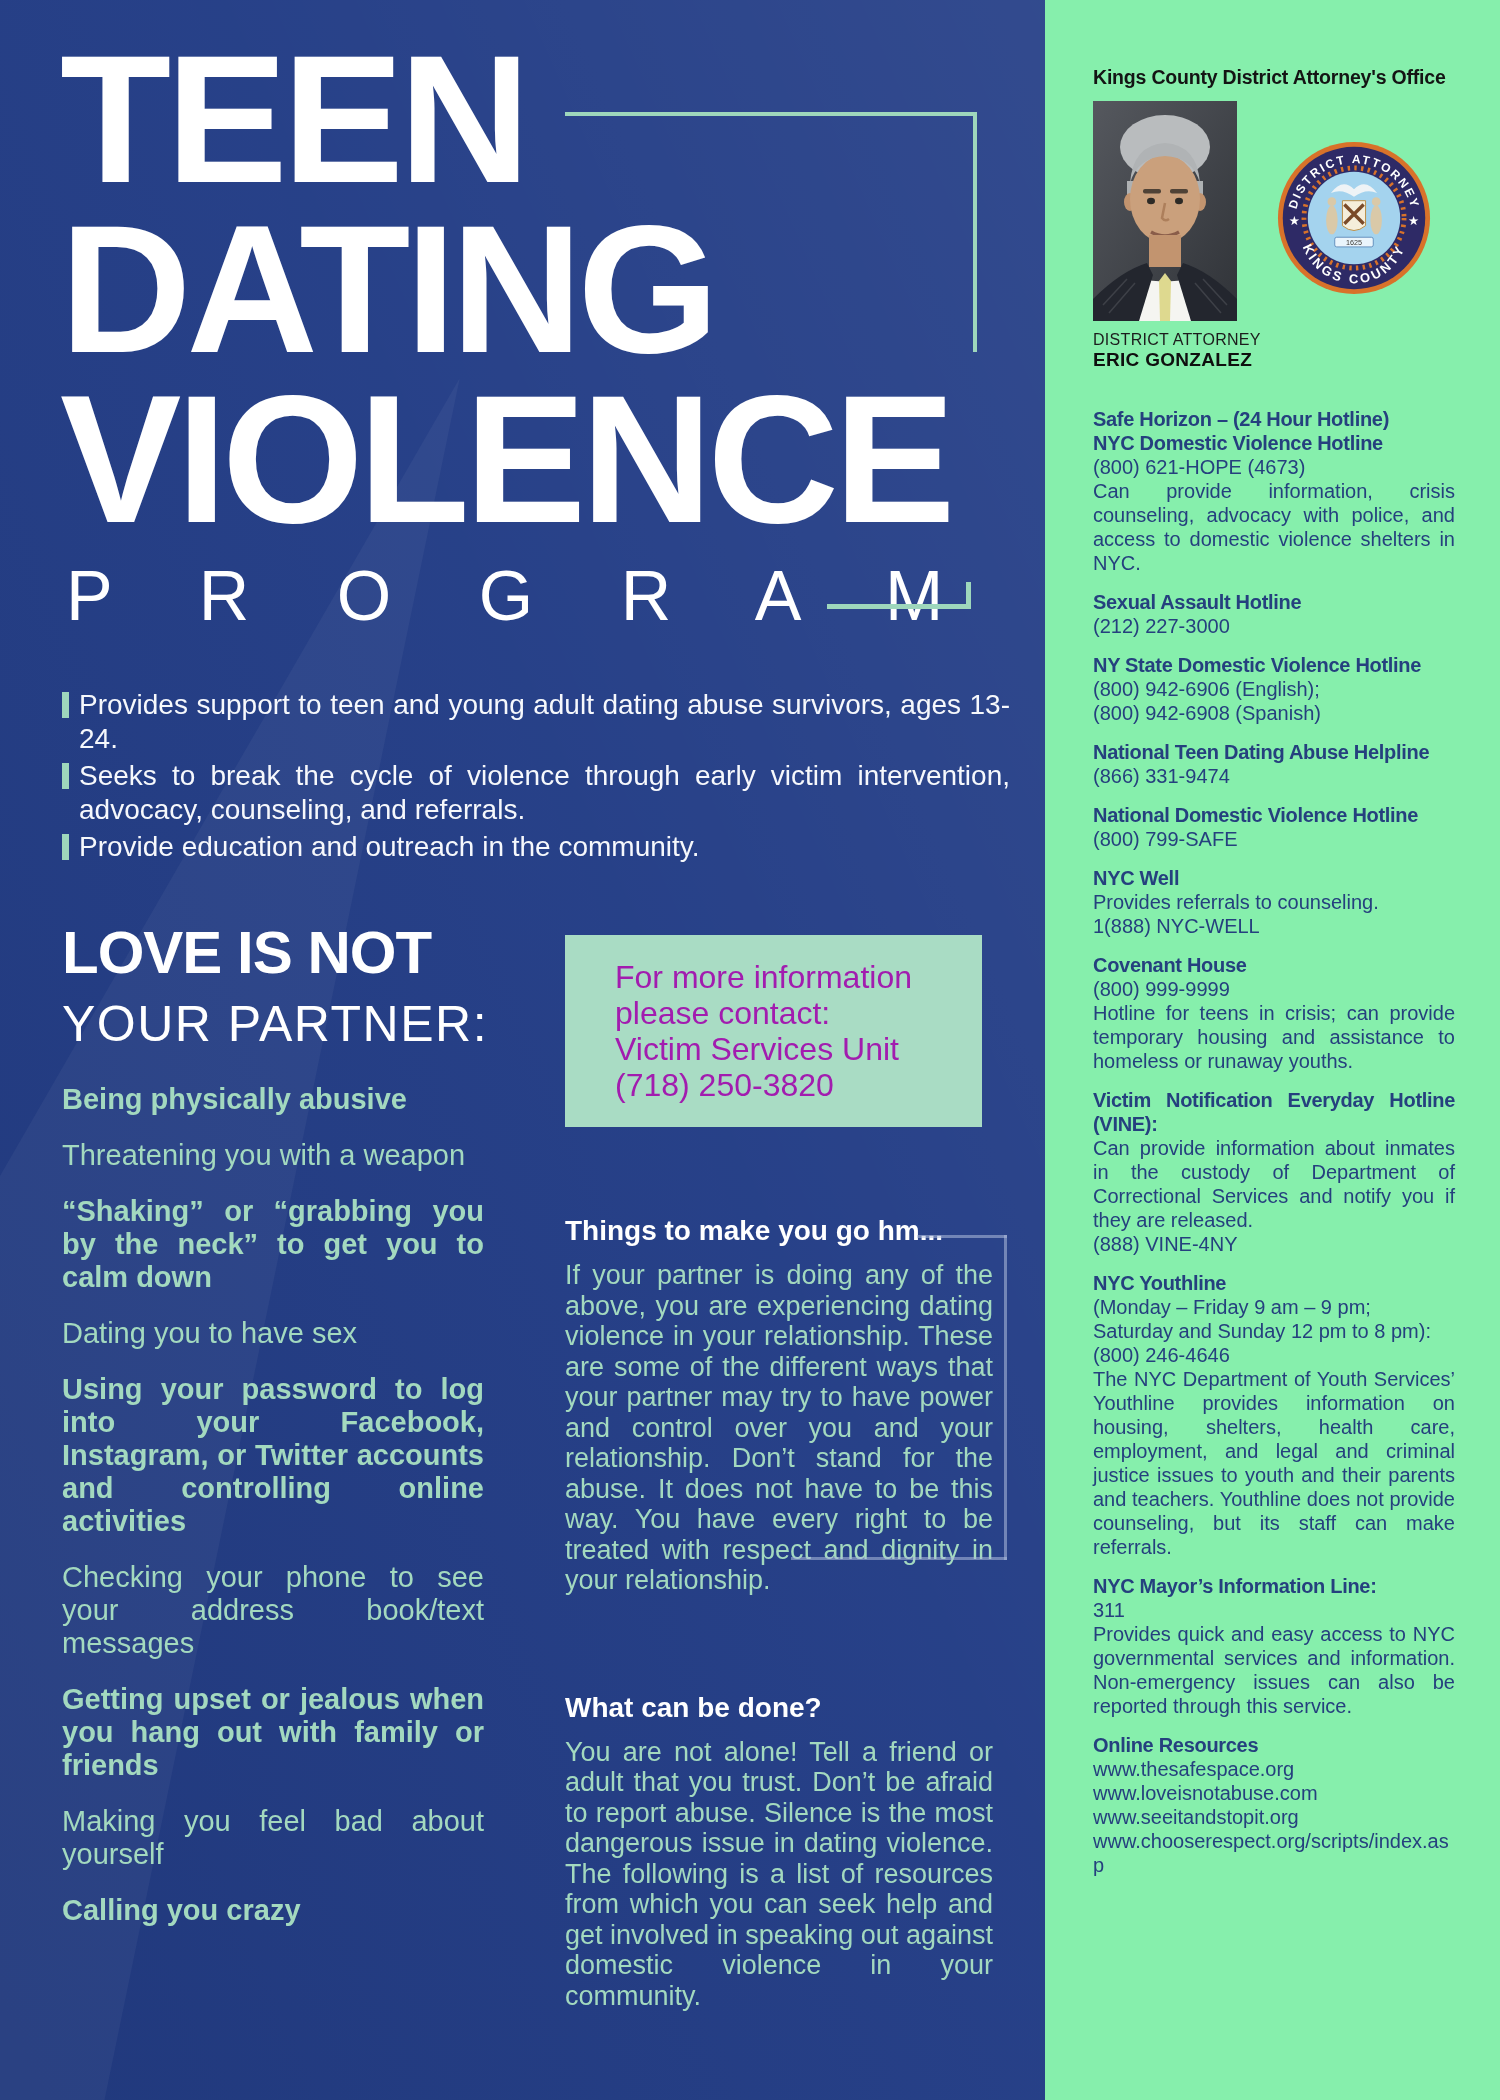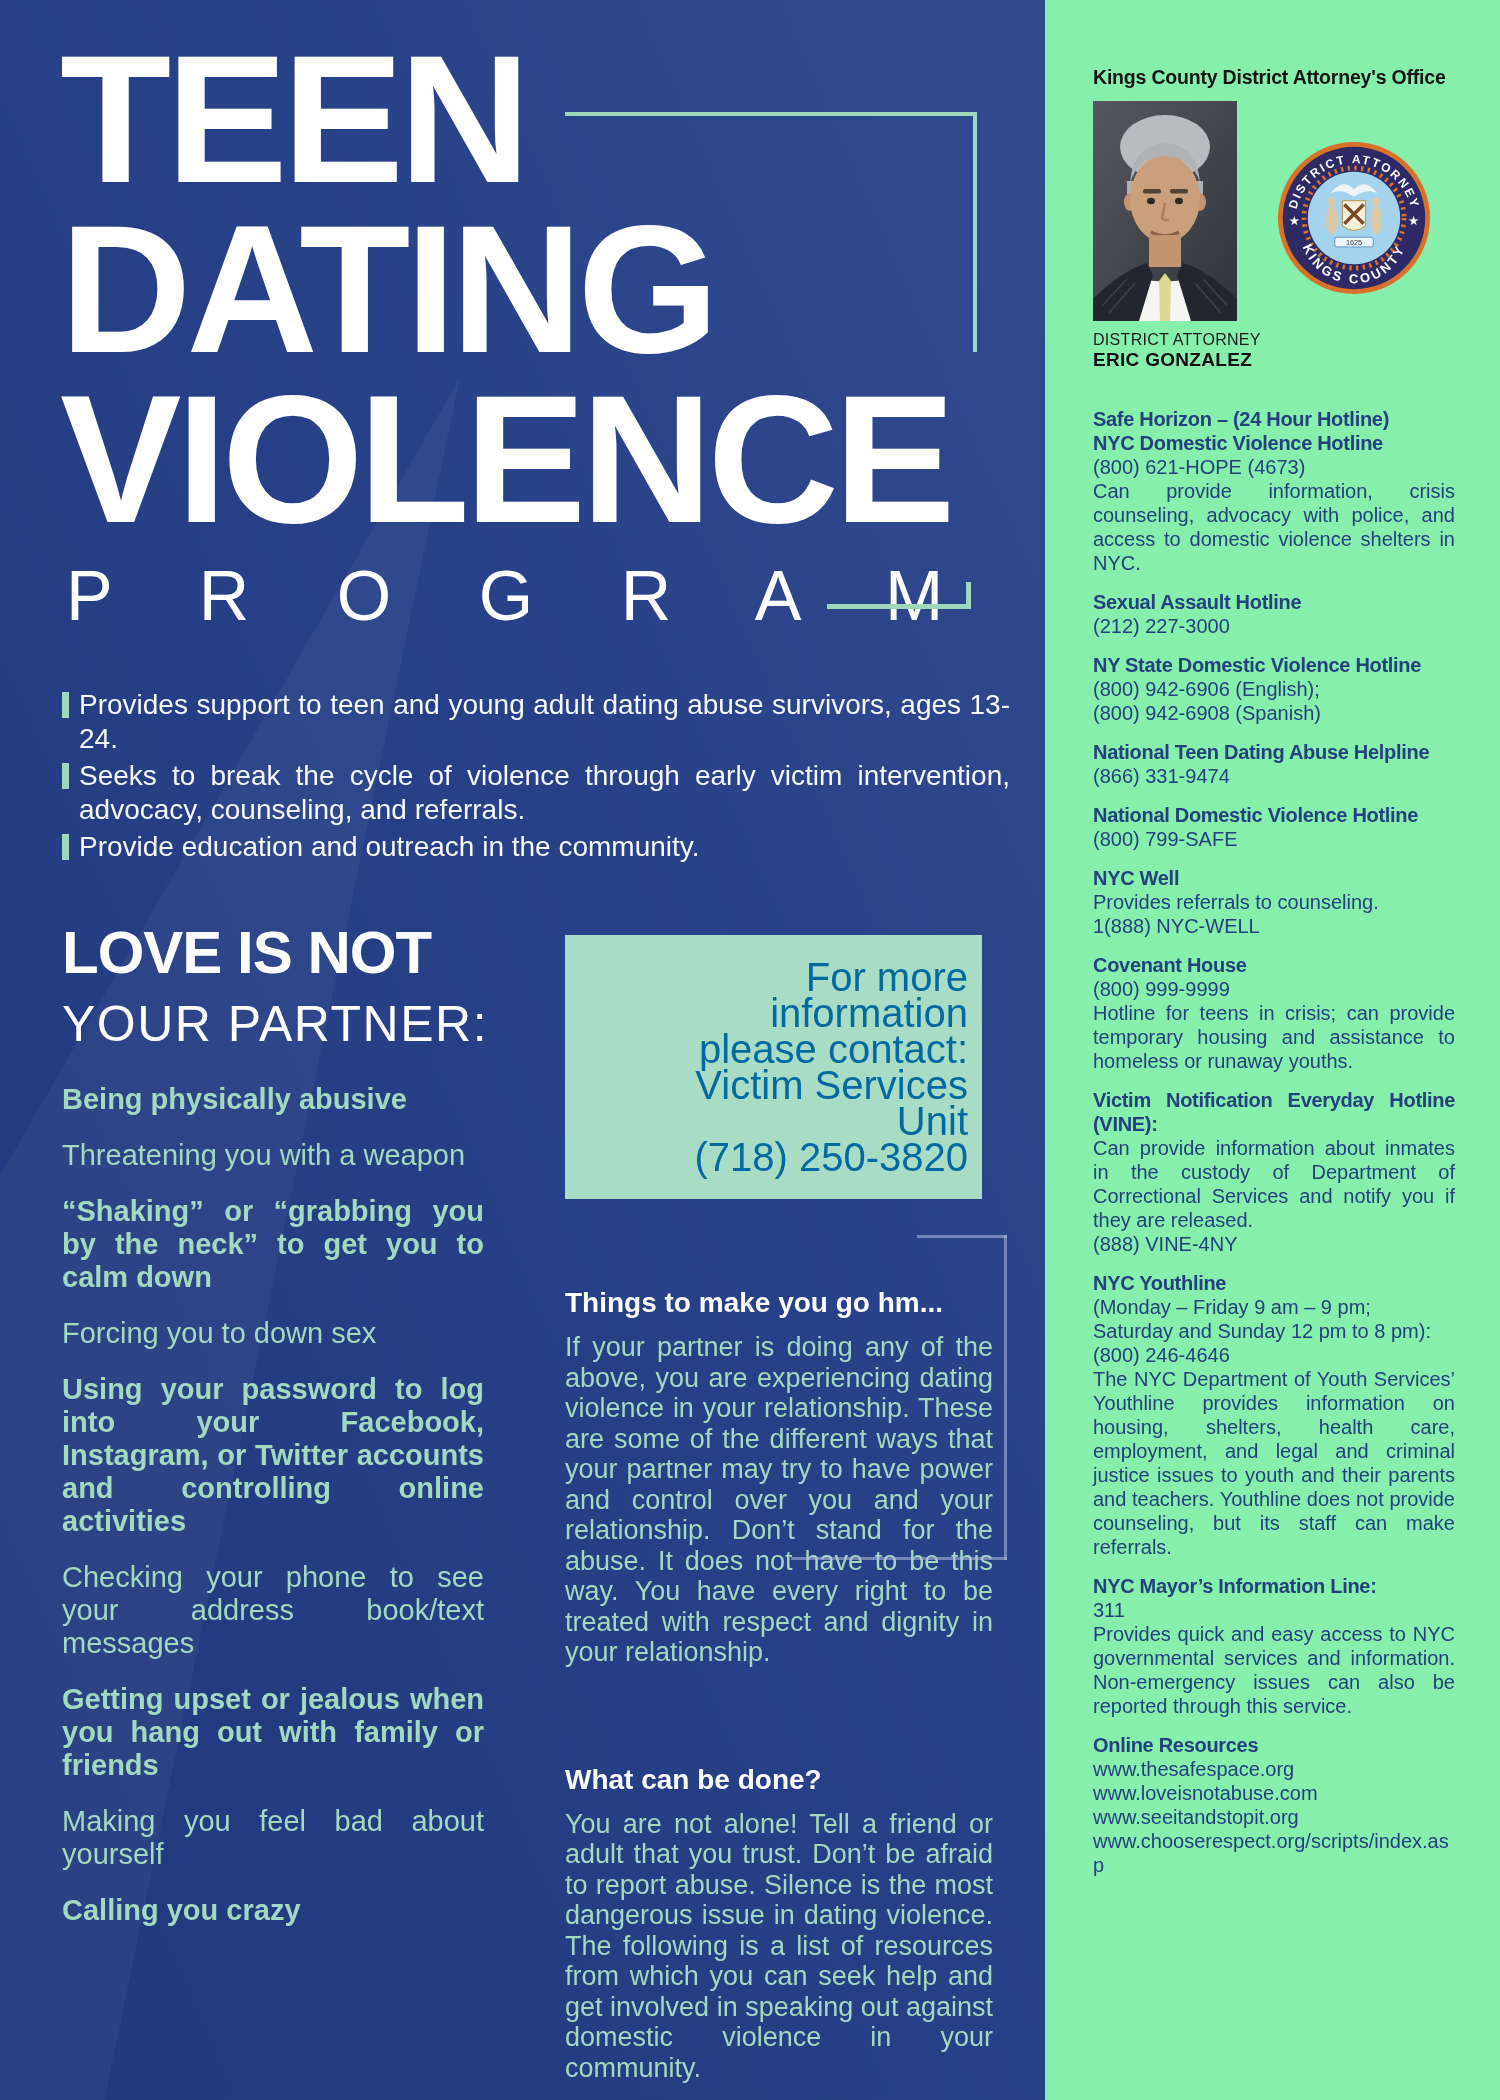--- a/index.html
+++ b/index.html
@@ -47,22 +47,22 @@
 
   .left-col { position:absolute; left:62px; top:918px; width:422px; }
   .love-bold  { color:#fff; font-size:60px; font-weight:800; letter-spacing:-1px; white-space:nowrap; }
   .love-light { color:#fff; font-size:50px; font-weight:400; letter-spacing:1.5px; margin-top:8px; white-space:nowrap; }
   .love-list  { list-style:none; margin-top:30px; color:#a3d9bf;
                 font-size:29px; line-height:33px; }
   .love-list li { margin-bottom:23px; text-align:justify; }
   .love-list li.bold { font-weight:700; }
 
   .mid-col { position:absolute; left:565px; top:935px; width:442px; }
-  .contact-box { width:417px; background:#a9dcc4; color:#0369a1;
-                 padding:24px 14px 24px 50px; font-size:40px; line-height:36px;text-align:right; }
+  .contact-box { width:417px; background:#a9dcc4; color:#a21caf;
+                 padding:24px 14px 24px 50px; font-size:32px; line-height:36px; }
   .contact-box .bold { font-weight:400; }
   .things-head, .done-head { color:#ffffff; font-weight:700; font-size:28px; }
   .things-head { margin-top:88px; }
   .done-head   { margin-top:96px; }
   .para { color:#a3d9bf; font-size:27px; line-height:30.5px;
           text-align:justify; margin-top:13px; width:428px; }
   .fline { position:absolute; background:rgba(175,190,220,0.55); }
   .fl-top   { left:352px; top:300px; width:90px;  height:3px; }
   .fl-right { left:439px; top:300px; width:3px;   height:325px; }
   .fl-bot   { left:226px; top:622px; width:216px; height:3px; }
@@ -110,21 +110,21 @@
         <div class="item">Provide education and outreach in the community.</div>
       </div>
 
     <div class="left-col">
       <div class="love-bold">LOVE IS NOT</div>
       <div class="love-light">YOUR PARTNER:</div>
       <ul class="love-list">
           <li class="bold">Being physically abusive</li>
           <li>Threatening you with a weapon</li>
           <li class="bold">“Shaking” or “grabbing you by the neck” to get you to calm down</li>
-          <li>Forcing you to down sex</li>
+          <li>Dating you to have sex</li>
           <li class="bold">Using your password to log into your Facebook, Instagram, or Twitter accounts and controlling online activities</li>
           <li>Checking your phone to see your address book/text messages</li>
           <li class="bold">Getting upset or jealous when you hang out with family or friends</li>
           <li>Making you feel bad about yourself</li>
           <li class="bold">Calling you crazy</li>
         </ul>
     </div>
 
     <div class="mid-col">
       <div class="contact-box">

